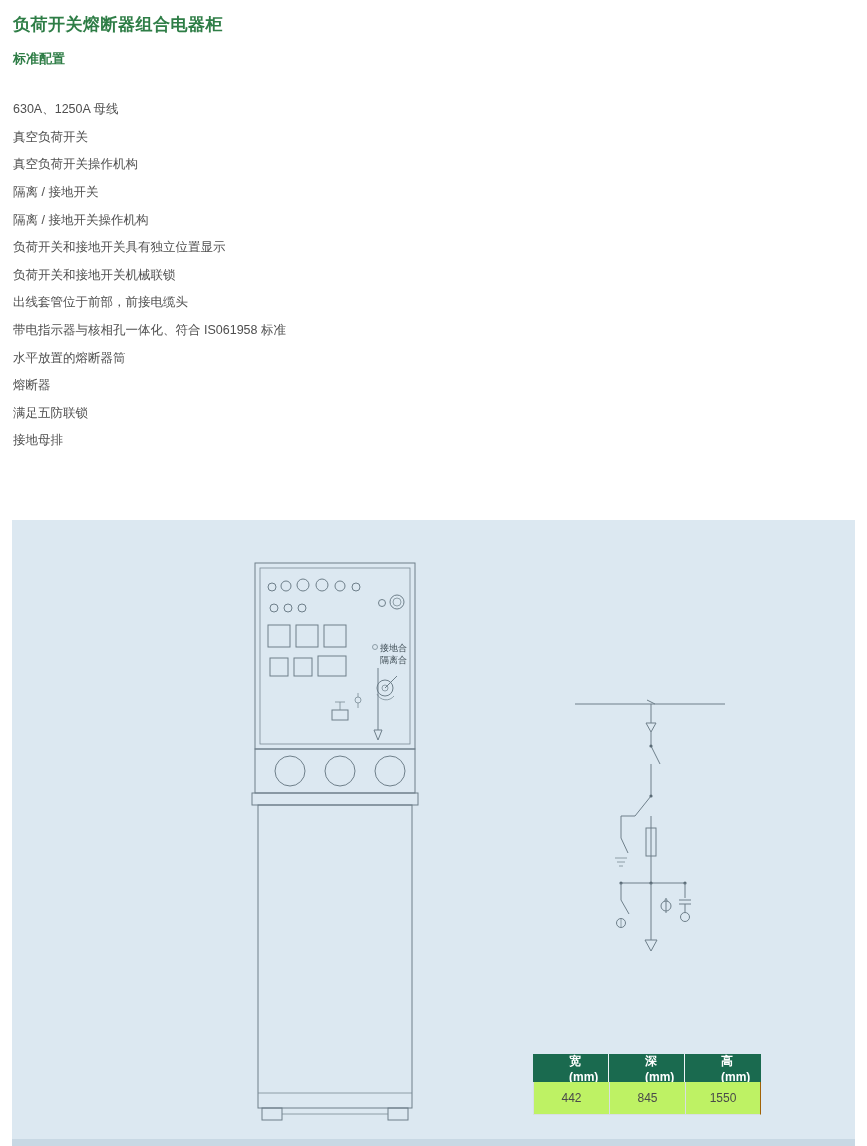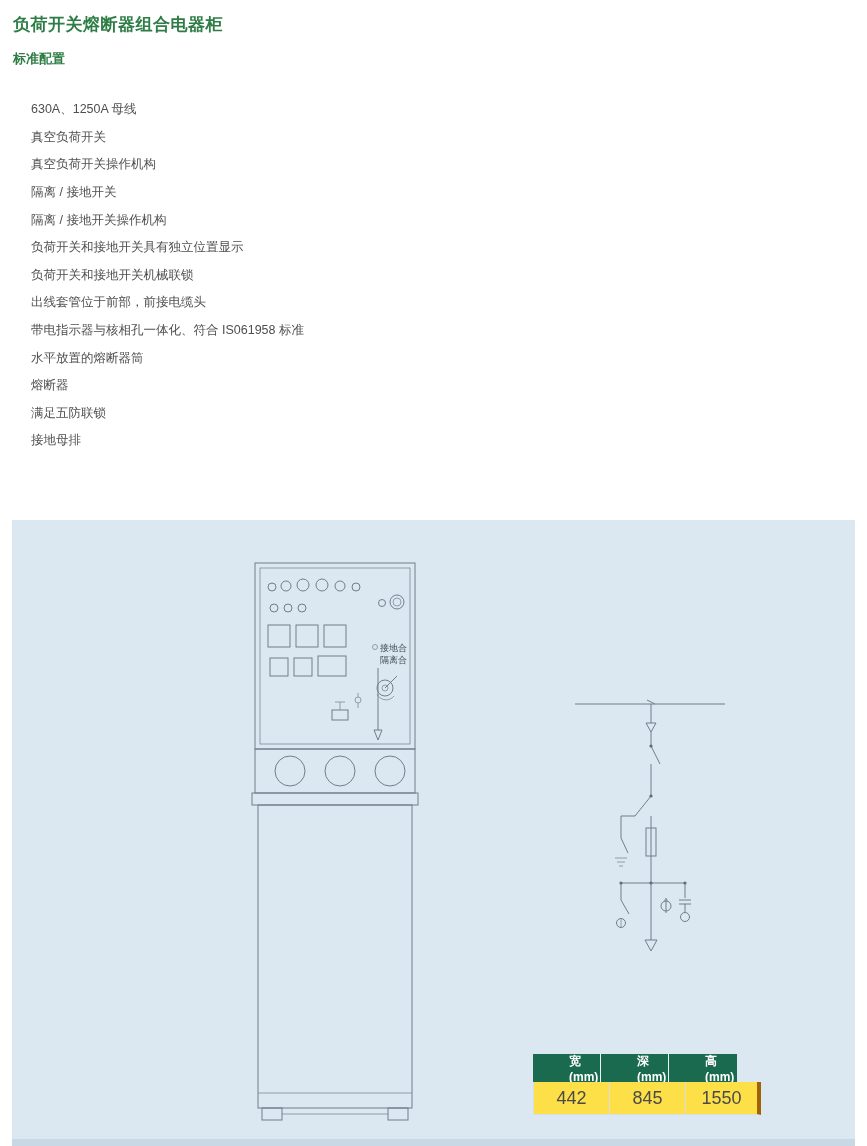--- a/index.html
+++ b/index.html
@@ -14,53 +14,53 @@
   }
   .page-subtitle{
     position:absolute;left:13px;top:50px;
     font-size:13px;font-weight:bold;color:#2e7d46;
   }
   .features{
     position:absolute;left:13px;top:96px;width:560px;
   }
   .feature{
     height:27.6px;display:flex;align-items:center;
-    font-size:12.5px;color:#4f4f4f;margin-left:18px;
+    font-size:12.5px;color:#4f4f4f;
   }
   .panel{
     position:absolute;left:12px;top:520px;width:843px;height:626px;
     background:#dce8f1;
   }
   .panel-bottom-edge{
     position:absolute;left:0;bottom:0;width:100%;height:7px;
     background:#c8d8e4;
   }
   .cabinet-svg{position:absolute;left:238px;top:40px;}
   .schematic-svg{position:absolute;left:553px;top:168px;}
   .spec-table{
     position:absolute;left:521px;top:534px;width:231px;
   }
   .spec-header-row{display:flex;}
   .spec-header{
-    width:68px;height:28px;box-sizing:border-box;
+    width:76px;height:28px;box-sizing:border-box;
     background:#1a6a4f;color:#ffffff;
     font-size:12px;font-weight:bold;
     display:flex;align-items:center;justify-content:center;
     border-right:1px solid #eef4f8;
     padding-left:36px;
   }
   .spec-header:last-child{border-right:none;}
   .spec-value-row{display:flex;}
   .spec-value{
     width:76px;height:33px;box-sizing:border-box;
-    background:#fde047;color:#4a4a4a;font-size:18px;
+    background:#bef264;color:#4a4a4a;font-size:12px;
     display:flex;align-items:center;justify-content:center;
     border:1px solid #d8dee3;border-top:none;border-right:none;
   }
-  .spec-value:last-child{border-right:4px solid #a16207;}
+  .spec-value:last-child{border-right:1px solid #a16207;}
   svg{display:block;}
   .draw{stroke:#6e7f8a;stroke-width:1;fill:none;}
   .drawthin{stroke:#7a8b96;stroke-width:0.8;fill:none;}
   .dot{fill:#5a6b76;stroke:none;}
   .svgtext{fill:#3f4d55;font-size:9px;font-family:"Liberation Sans","DejaVu Sans",sans-serif;}
 </style>
 </head>
 <body>
 
 <div class="page-title">负荷开关熔断器组合电器柜</div>

